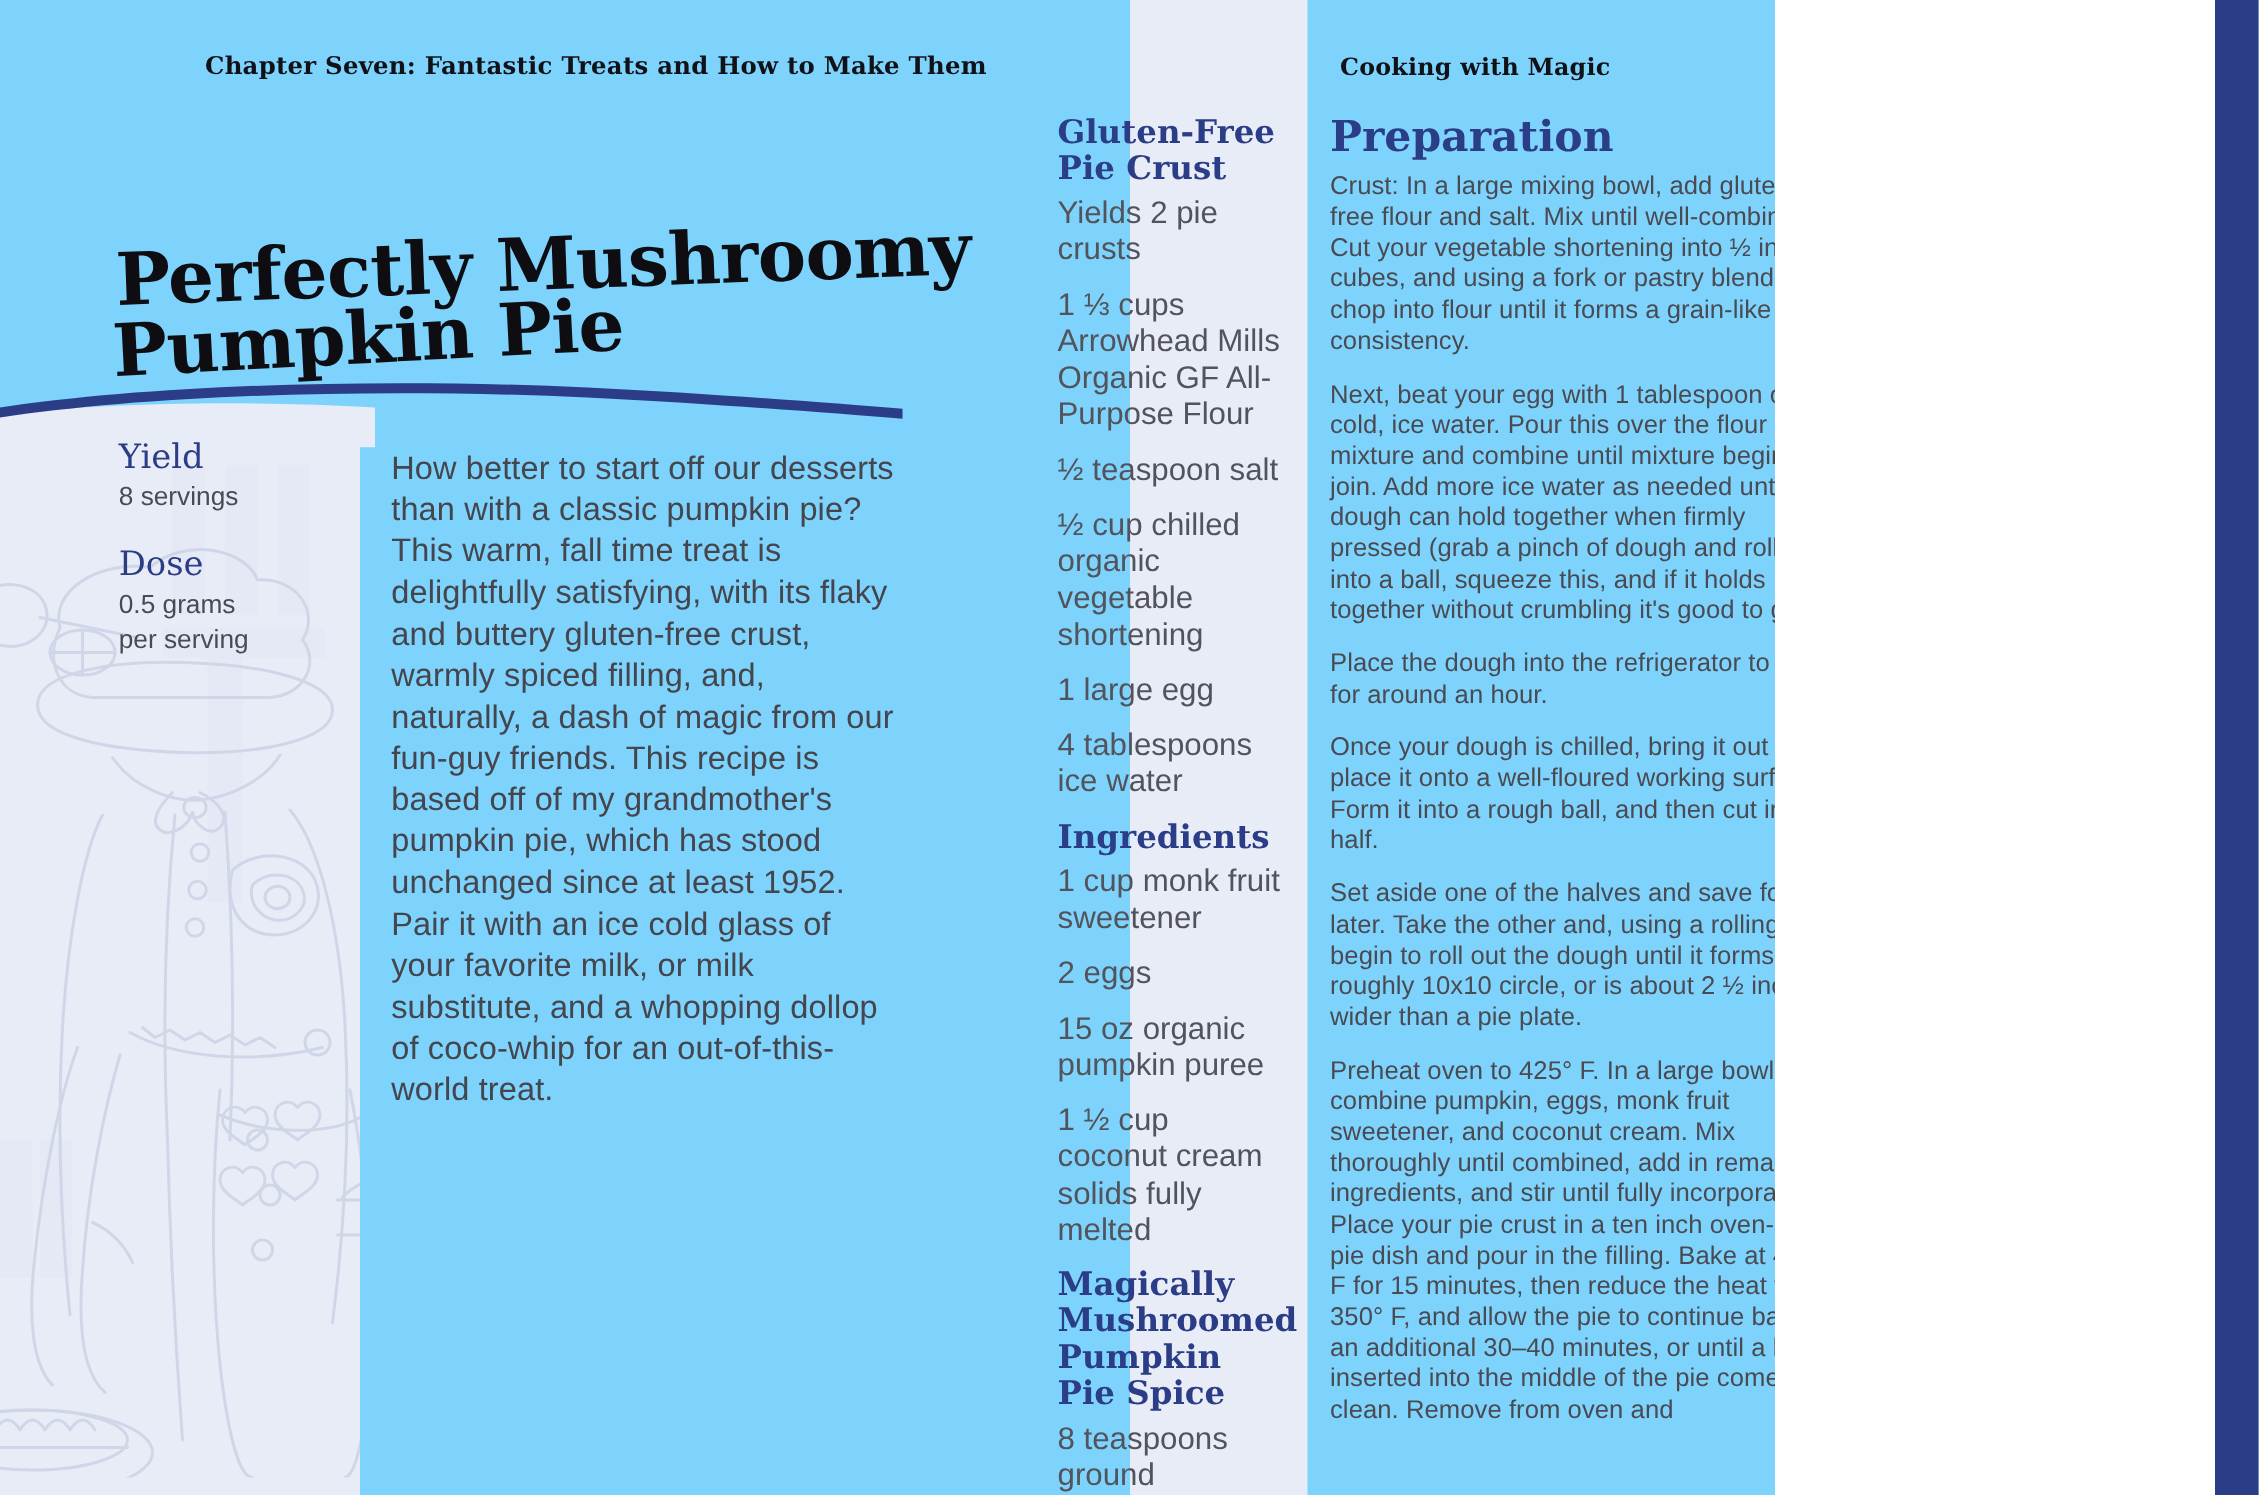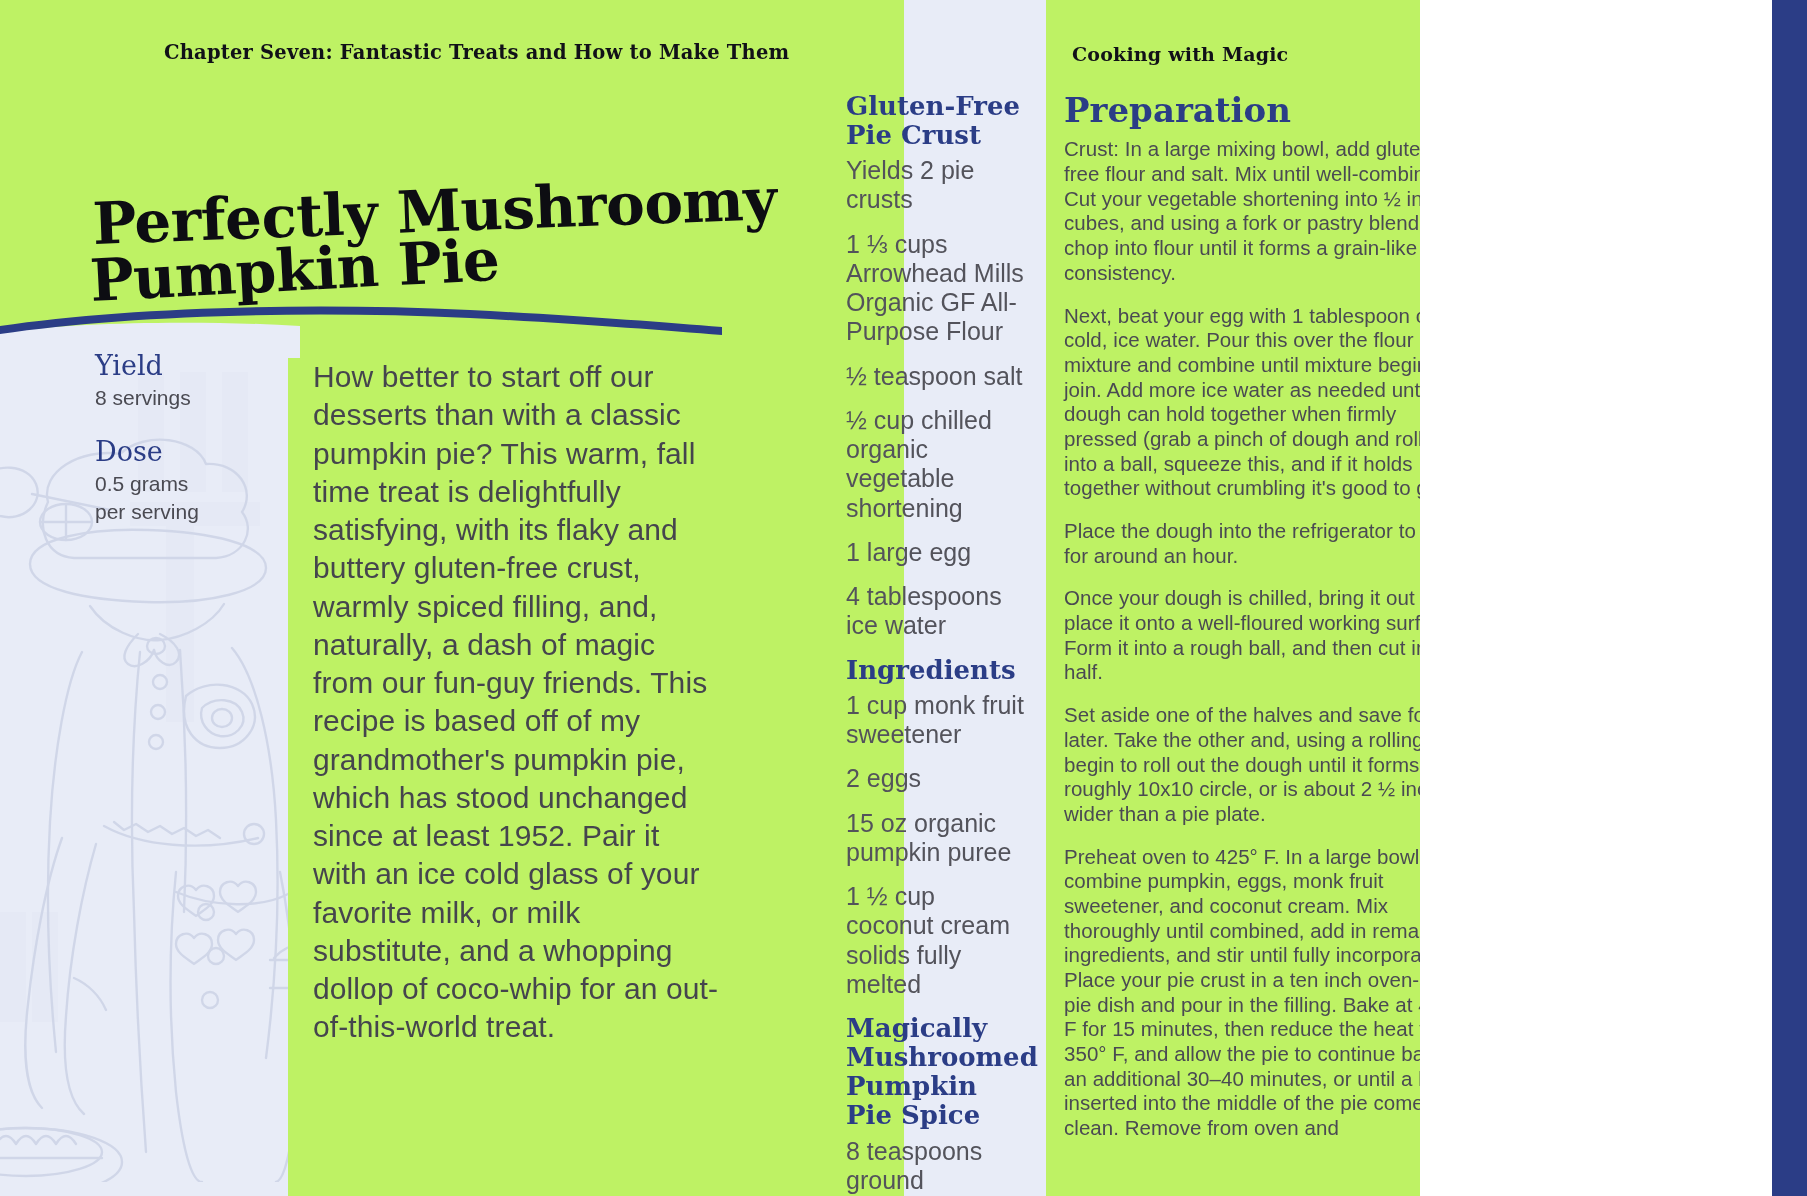--- a/index.html
+++ b/index.html
@@ -5,21 +5,21 @@
   html,body{margin:0;padding:0;}
   body{
     width:1807px;height:1196px;
     background:#ffffff;
     font-family:"Liberation Sans", sans-serif;
     overflow:hidden;
     position:relative;
   }
   .page{
     position:absolute;left:0;top:0;width:1420px;height:1196px;
-    background:#bef264;overflow:hidden;
+    background:#7dd3fc;overflow:hidden;
   }
   
   .edge-rule{
     position:absolute;left:1770px;top:0;width:2px;height:1196px;
     background:#1b1b24;
   }
   .edge-bar{
     position:absolute;left:1772px;top:0;width:35px;height:1196px;
     background:#2b3d86;
   }
@@ -84,21 +84,21 @@
   }
   .meta-v{
     color:#4a4a52;font-size:21px;line-height:1.32;margin:0;
     font-weight:300;
   }
   .meta-block + .meta-block{margin-top:26px;}
 
   
   #intro{
     position:absolute;left:313px;top:358px;width:405px;
-    color:#45454d;font-size:30px;line-height:1.275;
+    color:#45454d;font-size:26px;line-height:1.275;
     font-weight:300;letter-spacing:.1px;
   }
 
   
   .sidebar{
     position:absolute;left:904px;top:0;width:142px;height:1196px;
     background:#e8ecf7;
   }
   .sb-h{
     font-family:"DejaVu Serif", serif;font-weight:700;

